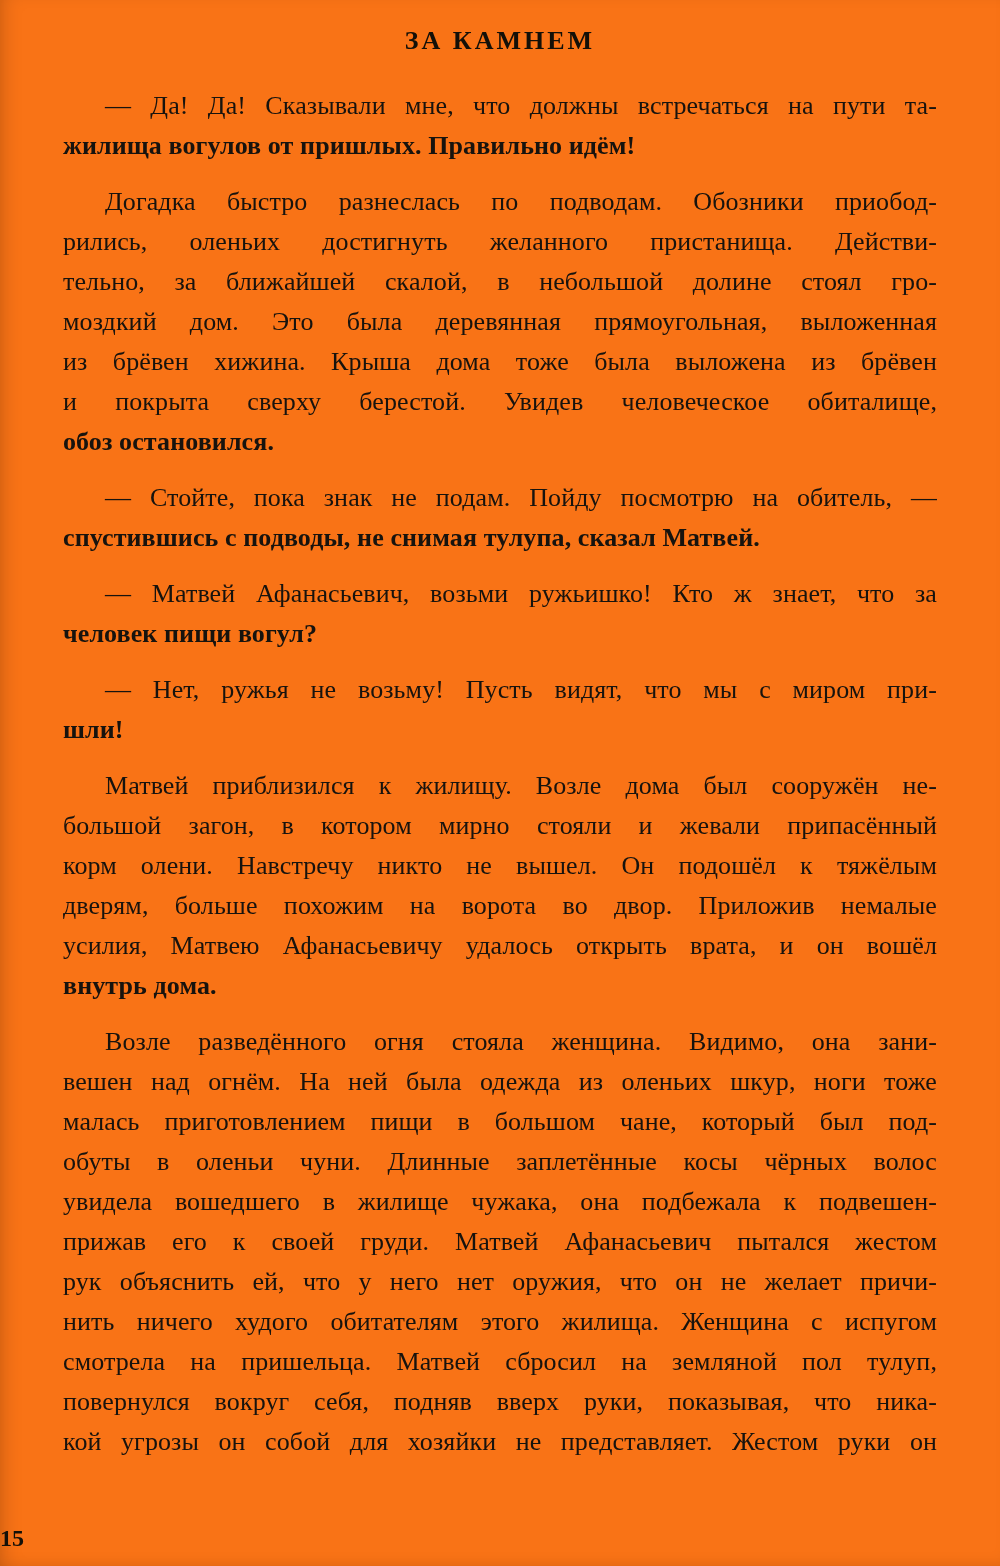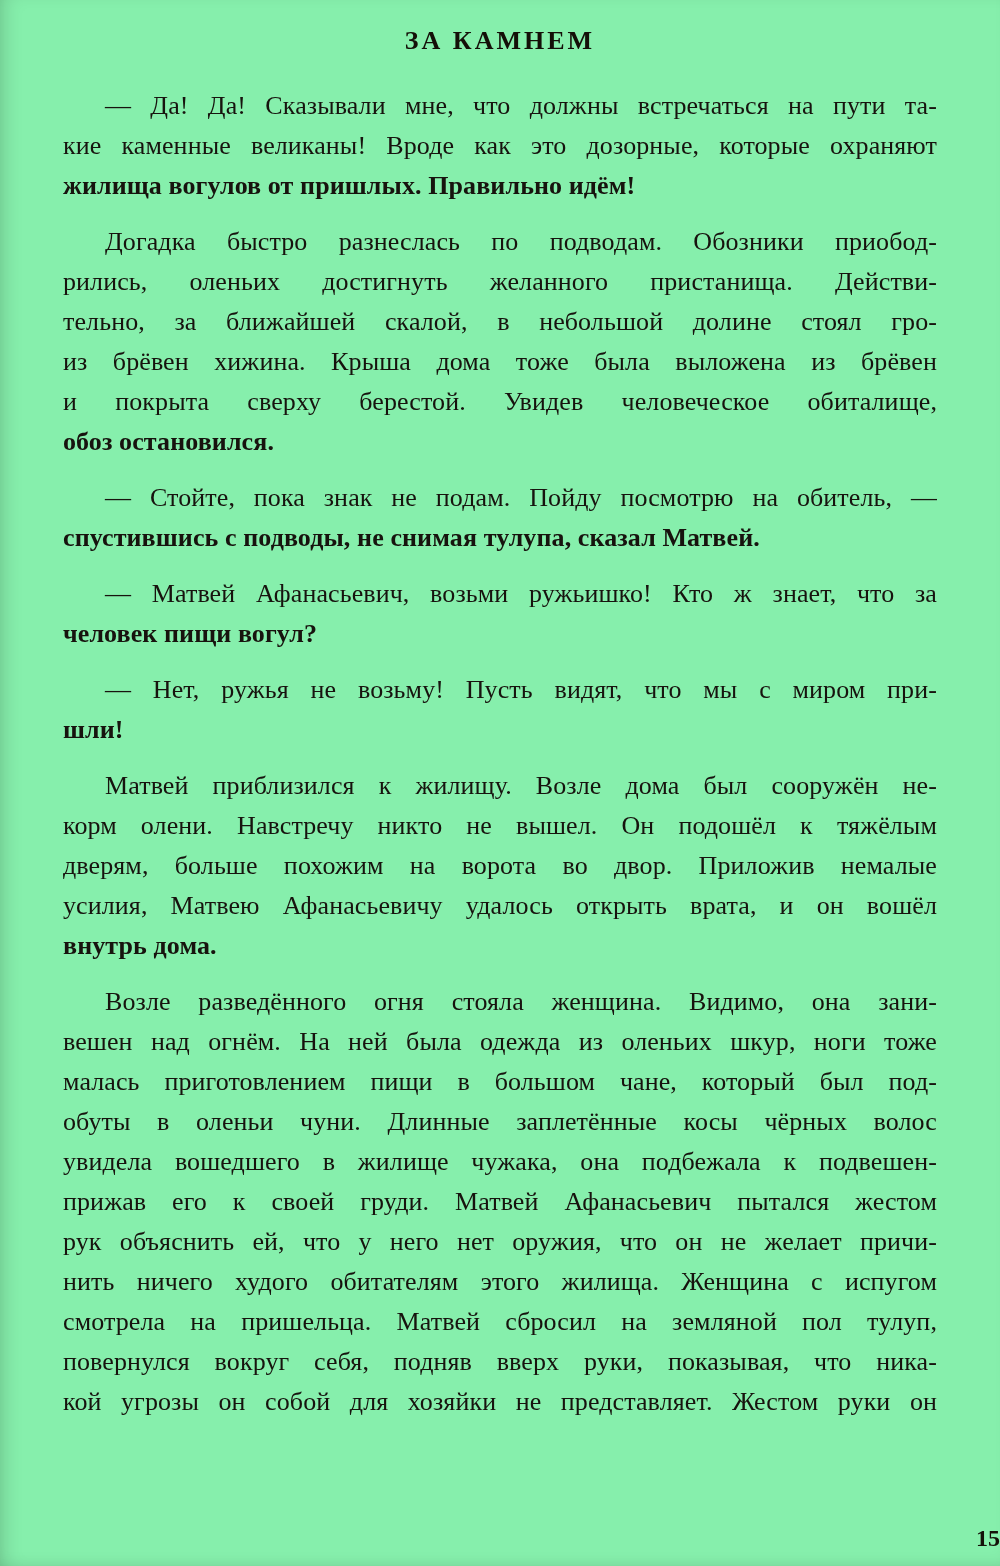--- a/index.html
+++ b/index.html
@@ -5,21 +5,21 @@
   html, body {
     margin: 0;
     padding: 0;
     background: #e9e9e7;
   }
   .page {
     position: relative;
     width: 1000px;
     height: 1566px;
     margin: 0 auto;
-    background: #86efac;
+    background: #f97316;
     box-sizing: border-box;
     padding: 26px 47px 0 47px;
     font-family: "Liberation Serif", "DejaVu Serif", serif;
     color: #17130e;
     box-shadow: inset 14px 0 22px -14px rgba(0,0,0,0.22),
                 inset 0 -10px 18px -12px rgba(0,0,0,0.12);
     overflow: hidden;
   }
   .page-header {
     margin: 0 0 30px 0;
@@ -51,60 +51,60 @@
   }
   .line.last {
     text-align-last: left;
     font-weight: bold;
   }
   .page-number {
     position: absolute;
     bottom: 14px;
     left: 0;
     right: 0;
-    text-align: right;
+    text-align: left;
     font-size: 24px;
     font-weight: bold;
     color: #141008;
-    padding-left: 36px;
   }
 </style>
 </head>
 <body>
 
 <div class="page">
   <h1 class="page-header">ЗА КАМНЕМ</h1>
   <div class="text-body">
       <div class="paragraph">
         <div class="line first">— Да! Да! Сказывали мне, что должны встречаться на пути та-</div>
-        <div class="line">кие каменные великаны! Вроде как это дозорные, которые охраняют</div>
         <div class="line last">жилища вогулов от пришлых. Правильно идём!</div>
       </div>
       <div class="paragraph">
         <div class="line first">Догадка быстро разнеслась по подводам. Обозники приобод-</div>
         <div class="line">рились, оленьих достигнуть желанного пристанища. Действи-</div>
         <div class="line">тельно, за ближайшей скалой, в небольшой долине стоял гро-</div>
+        <div class="line">моздкий дом. Это была деревянная прямоугольная, выложенная</div>
         <div class="line">из брёвен хижина. Крыша дома тоже была выложена из брёвен</div>
         <div class="line">и покрыта сверху берестой. Увидев человеческое обиталище,</div>
         <div class="line last">обоз остановился.</div>
       </div>
       <div class="paragraph">
         <div class="line first">— Стойте, пока знак не подам. Пойду посмотрю на обитель, —</div>
         <div class="line last">спустившись с подводы, не снимая тулупа, сказал Матвей.</div>
       </div>
       <div class="paragraph">
         <div class="line first">— Матвей Афанасьевич, возьми ружьишко! Кто ж знает, что за</div>
         <div class="line last">человек пищи вогул?</div>
       </div>
       <div class="paragraph">
         <div class="line first">— Нет, ружья не возьму! Пусть видят, что мы с миром при-</div>
         <div class="line last">шли!</div>
       </div>
       <div class="paragraph">
         <div class="line first">Матвей приблизился к жилищу. Возле дома был сооружён не-</div>
+        <div class="line">большой загон, в котором мирно стояли и жевали припасённый</div>
         <div class="line">корм олени. Навстречу никто не вышел. Он подошёл к тяжёлым</div>
         <div class="line">дверям, больше похожим на ворота во двор. Приложив немалые</div>
         <div class="line">усилия, Матвею Афанасьевичу удалось открыть врата, и он вошёл</div>
         <div class="line last">внутрь дома.</div>
       </div>
       <div class="paragraph">
         <div class="line first">Возле разведённого огня стояла женщина. Видимо, она зани-</div>
         <div class="line">вешен над огнём. На ней была одежда из оленьих шкур, ноги тоже</div>
         <div class="line">малась приготовлением пищи в большом чане, который был под-</div>
         <div class="line">обуты в оленьи чуни. Длинные заплетённые косы чёрных волос</div>

